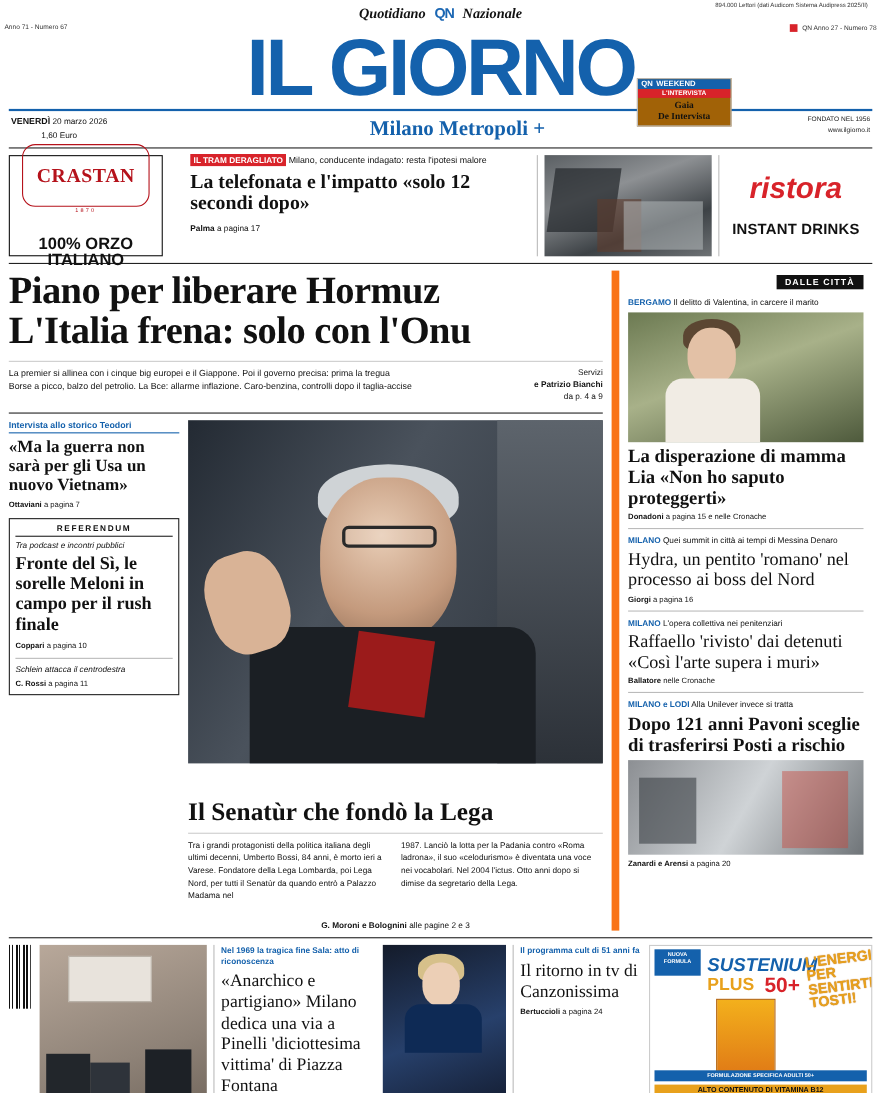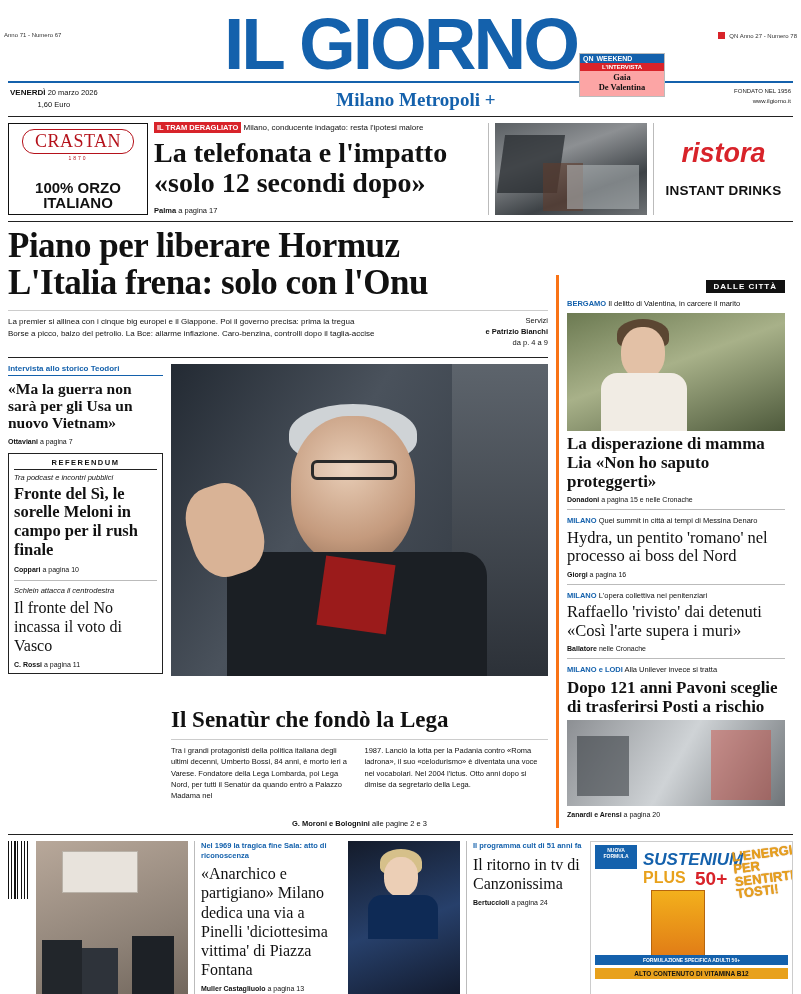--- a/index.html
+++ b/index.html
@@ -27,51 +27,51 @@
   .masthead h1 {
     margin:0; font-family:"Liberation Sans", sans-serif; font-weight:bold;
     font-size:73px; letter-spacing:-3px; color:#1461ac; line-height:0.92;
   }
   .rule-thick { border-top:2.5px solid #1461ac; margin:4px 0 0 0;}
   .subhead { display:flex; align-items:flex-start; justify-content:space-between; padding:4px 2px 0 2px; position:relative;}
   .sub-left { font-family:"Liberation Sans", sans-serif; font-size:7.5px; line-height:1.5; }
   .sub-left .d1 { font-weight:bold; font-size:8px;}
   .sub-center { font-family:"Liberation Serif", serif; font-weight:bold; font-size:19px; color:#1461ac; padding-top:2px;}
   .sub-right { font-family:"Liberation Sans", sans-serif; font-size:6px; text-align:right; line-height:1.6; color:#222;}
-  .weekend-box { position:absolute; right:128px; top:-30px; width:86px; border:1px solid #bbb; background:#fca5a5; }
+  .weekend-box { position:absolute; right:128px; top:-30px; width:86px; border:1px solid #bbb; background:#a16207; }
   .weekend-top { background:#1461ac; color:#fff; font-family:"Liberation Sans",sans-serif; font-size:7px; font-weight:bold; padding:1px 3px; display:flex; gap:3px; align-items:center;}
   .weekend-band { background:#d8232a; color:#fff; font-family:"Liberation Sans",sans-serif; font-size:6px; font-weight:bold; padding:1px 3px; text-align:center;}
   .weekend-body { font-family:"Liberation Serif",serif; font-size:8.5px; font-weight:bold; line-height:1.15; padding:2px 3px 3px 3px;}
 
   .rule-thin { border-top:1px solid #222; margin-top:5px;}
 
   
   .strip { display:flex; gap:6px; margin-top:6px; height:92px; }
   .ad-crastan { width:140px; border:1.5px solid #111; background:#fff; position:relative; display:flex; flex-direction:column; align-items:center; justify-content:center; }
-  .crastan-logo { border:1.5px solid #b5121b; border-radius:12px; color:#b5121b; font-family:"Liberation Serif",serif; font-weight:normal; font-size:18px; padding:1px 12px; letter-spacing:0.5px;}
+  .crastan-logo { border:1.5px solid #b5121b; border-radius:12px; color:#b5121b; font-family:"Liberation Serif",serif; font-weight:bold; font-size:18px; padding:17px 12px; letter-spacing:0.5px;}
   .crastan-sub { font-family:"Liberation Sans",sans-serif; font-size:5px; color:#b5121b; margin-top:1px; letter-spacing:2px;}
   .crastan-claim { font-family:"Liberation Sans",sans-serif; font-weight:bold; font-size:15px; color:#111; line-height:1.0; text-align:center; margin-top:19px;}
-  .strip-mid { flex:1; border-right:1px solid #bbb; padding-right:17px; position:relative;}
+  .strip-mid { flex:1; border-right:1px solid #bbb; padding-right:17px; position:relative;margin-left:19px;}
   .kicker { font-family:"Liberation Sans",sans-serif; font-size:8px; line-height:1.2;}
   .kicker b { background:#d8232a; color:#fff; padding:1px 3px; font-size:7.5px;}
-  .strip-mid h2 { font-family:"Liberation Serif",serif; font-size:28px; font-weight:bold; margin:5px 0 0 0; line-height:1.08;}
+  .strip-mid h2 { font-family:"Liberation Serif",serif; font-size:18px; font-weight:bold; margin:5px 0 0 0; line-height:1.08;}
   .byline { font-family:"Liberation Sans",sans-serif; font-size:7.5px; margin-top:8px;}
   .byline b { font-weight:bold;}
   .strip-photo { width:152px; background:linear-gradient(160deg,#5a5f63 0%,#8d9093 35%,#3d4246 70%,#6e7275 100%); position:relative; overflow:hidden;}
   .strip-photo .blur1{ position:absolute; left:6px; top:12px; width:60px; height:58px; background:rgba(40,44,48,.75); transform:skewX(-8deg);}
   .strip-photo .blur2{ position:absolute; right:8px; bottom:6px; width:72px; height:44px; background:rgba(180,185,188,.55);}
   .strip-photo .blur3{ position:absolute; left:48px; top:40px; width:40px; height:48px; background:rgba(95,60,45,.6);}
   .ad-ristora { width:140px; border-left:1px solid #bbb; display:flex; flex-direction:column; align-items:center; justify-content:center;}
   .ristora-word { font-family:"Liberation Sans",sans-serif; font-weight:bold; font-style:italic; font-size:27px; color:#d8232a; line-height:1;}
   .ristora-sub { font-family:"Liberation Sans",sans-serif; font-weight:bold; font-size:13.5px; color:#111; letter-spacing:0.2px;margin-top:16px;}
 
   
   .body-row { display:flex; gap:8px; margin-top:6px; border-top:1px solid #222; padding-top:6px;}
   .col-left { width:540px; }
-  .col-right { width:229px; border-left:3px solid #f97316; padding-left:8px;margin-top:47px;}
+  .col-right { width:229px; border-left:7px solid #f97316; padding-left:8px;}
 
   .lead h2 { font-family:"Liberation Serif",serif; font-weight:bold; font-size:35px; line-height:1.04; margin:0; letter-spacing:-0.5px;}
   .lead-sub { display:flex; gap:10px; margin-top:9px; border-top:1px solid #ccc; padding-top:5px;}
   .lead-sub p { margin:0; font-family:"Liberation Sans",sans-serif; font-size:8px; line-height:1.45; flex:1;}
   .lead-serv { width:92px; font-family:"Liberation Sans",sans-serif; font-size:7.5px; text-align:right; line-height:1.45;}
   .lead-serv b{font-weight:bold;}
 
   .lower { display:flex; gap:8px; margin-top:8px; border-top:1px solid #222; padding-top:6px;}
   .col-l2 { width:155px; }
   .col-photo { flex:1; }
@@ -150,20 +150,26 @@
   .sust-pack{ position:absolute; left:60px; top:48px; width:54px; height:70px; background:linear-gradient(180deg,#f3b01c,#e07a16); border:1px solid #b5650e;}
   .sust-band1{ position:absolute; left:4px; bottom:40px; right:4px; background:#1461ac; color:#fff; font-family:"Liberation Sans",sans-serif; font-size:5px; font-weight:bold; text-align:center; padding:2px;}
   .sust-band2{ position:absolute; left:4px; bottom:26px; right:4px; background:#e8a11c; color:#111; font-family:"Liberation Sans",sans-serif; font-size:6.5px; font-weight:bold; text-align:center; padding:2px;}
   .energy { position:absolute; right:2px; top:6px; width:56px; font-family:"Liberation Sans",sans-serif; font-weight:bold; font-size:13px; color:#e8a11c; line-height:0.95; transform:rotate(-7deg); text-shadow:0 0 1px #b5650e;}
 </style>
 </head>
 <body>
 
 <div class="page">
 
+  <div class="topbar">
+    <span class="qn-word">Quotidiano</span>
+    <span class="qn-logo">QN</span>
+    <span class="qn-word">Nazionale</span>
+    <span class="topbar-right">894.000 Lettori (dati Audicom Sistema Audipress 2025/II)</span>
+  </div>
   <div class="topbar-left-meta">Anno 71 - Numero 67</div>
   <div class="masthead-meta-right">
     <span class="redsq"></span>
     <span>QN Anno 27 - Numero 78</span>
   </div>
 
   <div class="masthead">
     <h1>IL GIORNO</h1>
     <div class="rule-thick"></div>
     <div class="subhead">
@@ -178,21 +184,21 @@
         <div>www.ilgiorno.it</div>
       </div>
       <div class="weekend-box">
         <div class="weekend-top">
           <span>QN</span>
           <span>WEEKEND</span>
         </div>
         <div class="weekend-band">L'INTERVISTA</div>
         <div class="weekend-body">
           <div>Gaia</div>
-          <div>De Valentina</div>
+          <div>De Intervista</div>
         </div>
       </div>
     </div>
     <div class="rule-thin"></div>
   </div>
 
   <div class="strip">
     <div class="ad-crastan">
       <div class="crastan-logo">CRASTAN</div>
       <div class="crastan-sub">1870</div>
@@ -261,21 +267,20 @@
           <div class="ref-box">
             <div class="ref-label">REFERENDUM</div>
             <div class="ref-kick">Tra podcast e incontri pubblici</div>
             <p class="ref-title">Fronte del Sì, le sorelle Meloni in campo per il rush finale</p>
             <div class="mini-credit">
               <b>Coppari</b>
               <span>a pagina 10</span>
             </div>
             <div class="sep-line"></div>
             <div class="small-kick">Schlein attacca il centrodestra</div>
-            <p class="small-title">Il fronte del No incassa il voto di Vasco</p>
             <div class="mini-credit">
               <b>C. Rossi</b>
               <span>a pagina 11</span>
             </div>
           </div>
         </div>
 
         <div class="col-photo">
           <div class="bigphoto">
             <div class="bp-side"></div>

